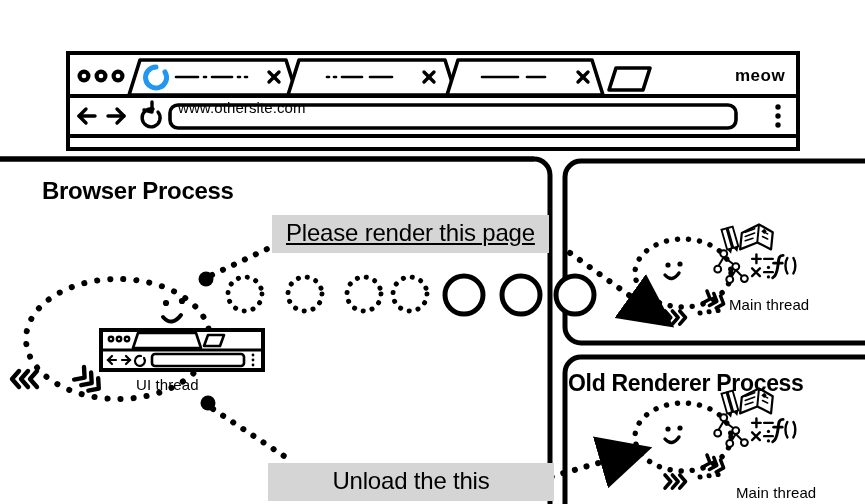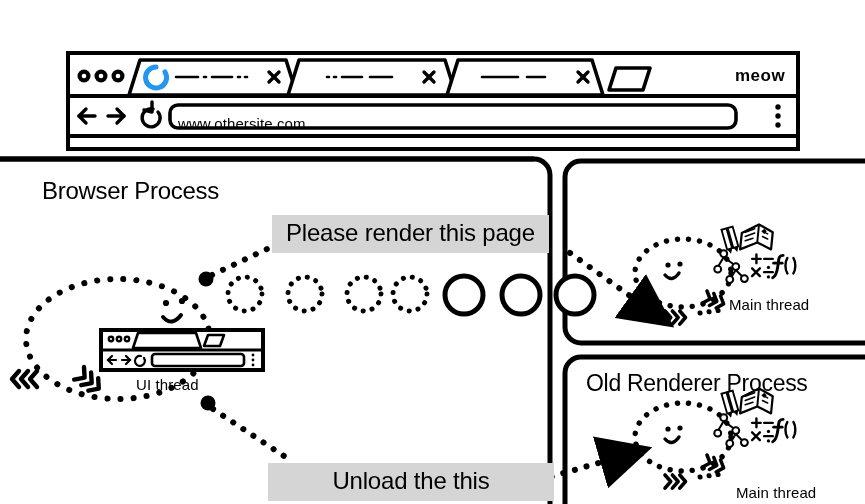--- a/index.html
+++ b/index.html
@@ -14,21 +14,21 @@
   
   .win-title{
     position:absolute;font-weight:bold;font-size:17px;letter-spacing:.5px;
   }
   .urltext{
     position:absolute;font-size:15px;letter-spacing:.1px;
   }
 
   
   .panel-title{
-    position:absolute;font-weight:normal;font-size:24px;letter-spacing:-.3px;
+    position:absolute;font-weight:bold;font-size:24px;letter-spacing:-.3px;
   }
   .panel-title.small{font-size:23px;}
 
   
   .thread-cap{
     position:absolute;font-size:15px;font-weight:500;letter-spacing:.1px;
   }
 
   
   .msg{
@@ -299,25 +299,25 @@
         <path d="M700,438 L722,435"></path>
       </g>
       <g transform="translate(716,346) scale(0.86)">
         <use href="#rendicon"></use>
       </g>
     </g>
   </svg>
 
   <div class="win-title" style="left:735px;top:27px;">meow</div>
 
-  <div class="urltext" style="left:178px;top:76px;text-align:center;" title="Search or type a URL">www.othersite.com</div>
+  <div class="urltext" style="left:178px;top:60px;text-align:center;" title="Search or type a URL">www.othersite.com</div>
 
   <div class="panel-title" style="left:42px;top:138px;">Browser Process</div>
-  <div class="panel-title small" style="left:586px;top:331px;">Old Renderer Process</div>
+  <div class="panel-title small" style="left:568px;top:331px;">Old Renderer Process</div>
 
   <div class="thread-cap" style="left:136px;top:337px;">UI thread</div>
   <div class="thread-cap" style="left:729px;top:257px;">Main thread</div>
   <div class="thread-cap" style="left:736px;top:445px;">Main thread</div>
 
-  <div class="msg" style="left:272px;top:176px;">Please render this page</div>
+  <div class="msg" style="left:272px;top:176px;text-decoration:underline;">Please render this page</div>
   <div class="msg" style="left:268px;top:424px;width:258px;text-align:center;">Unload the this</div>
 
 </div>
 
 </body></html>

